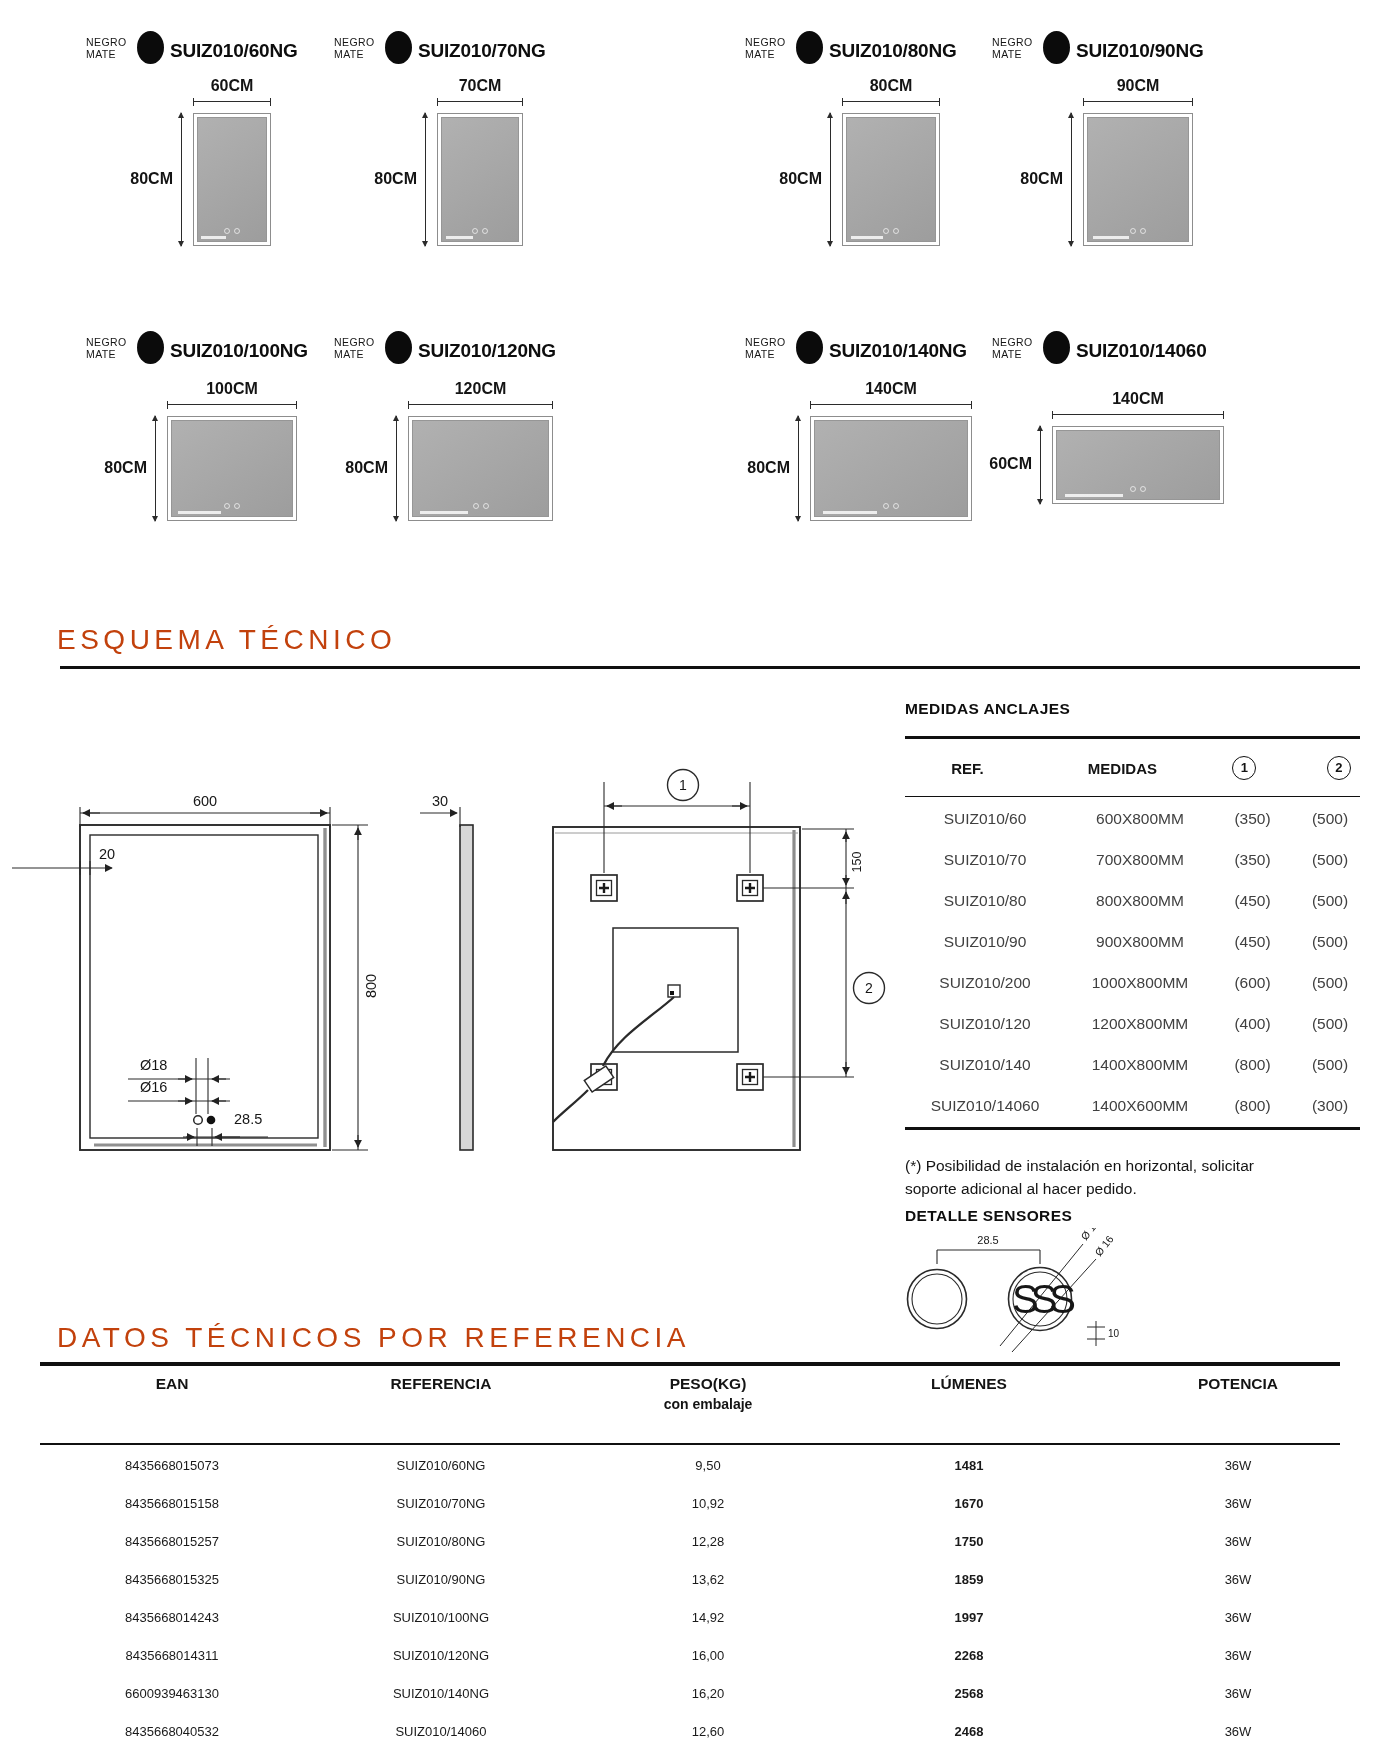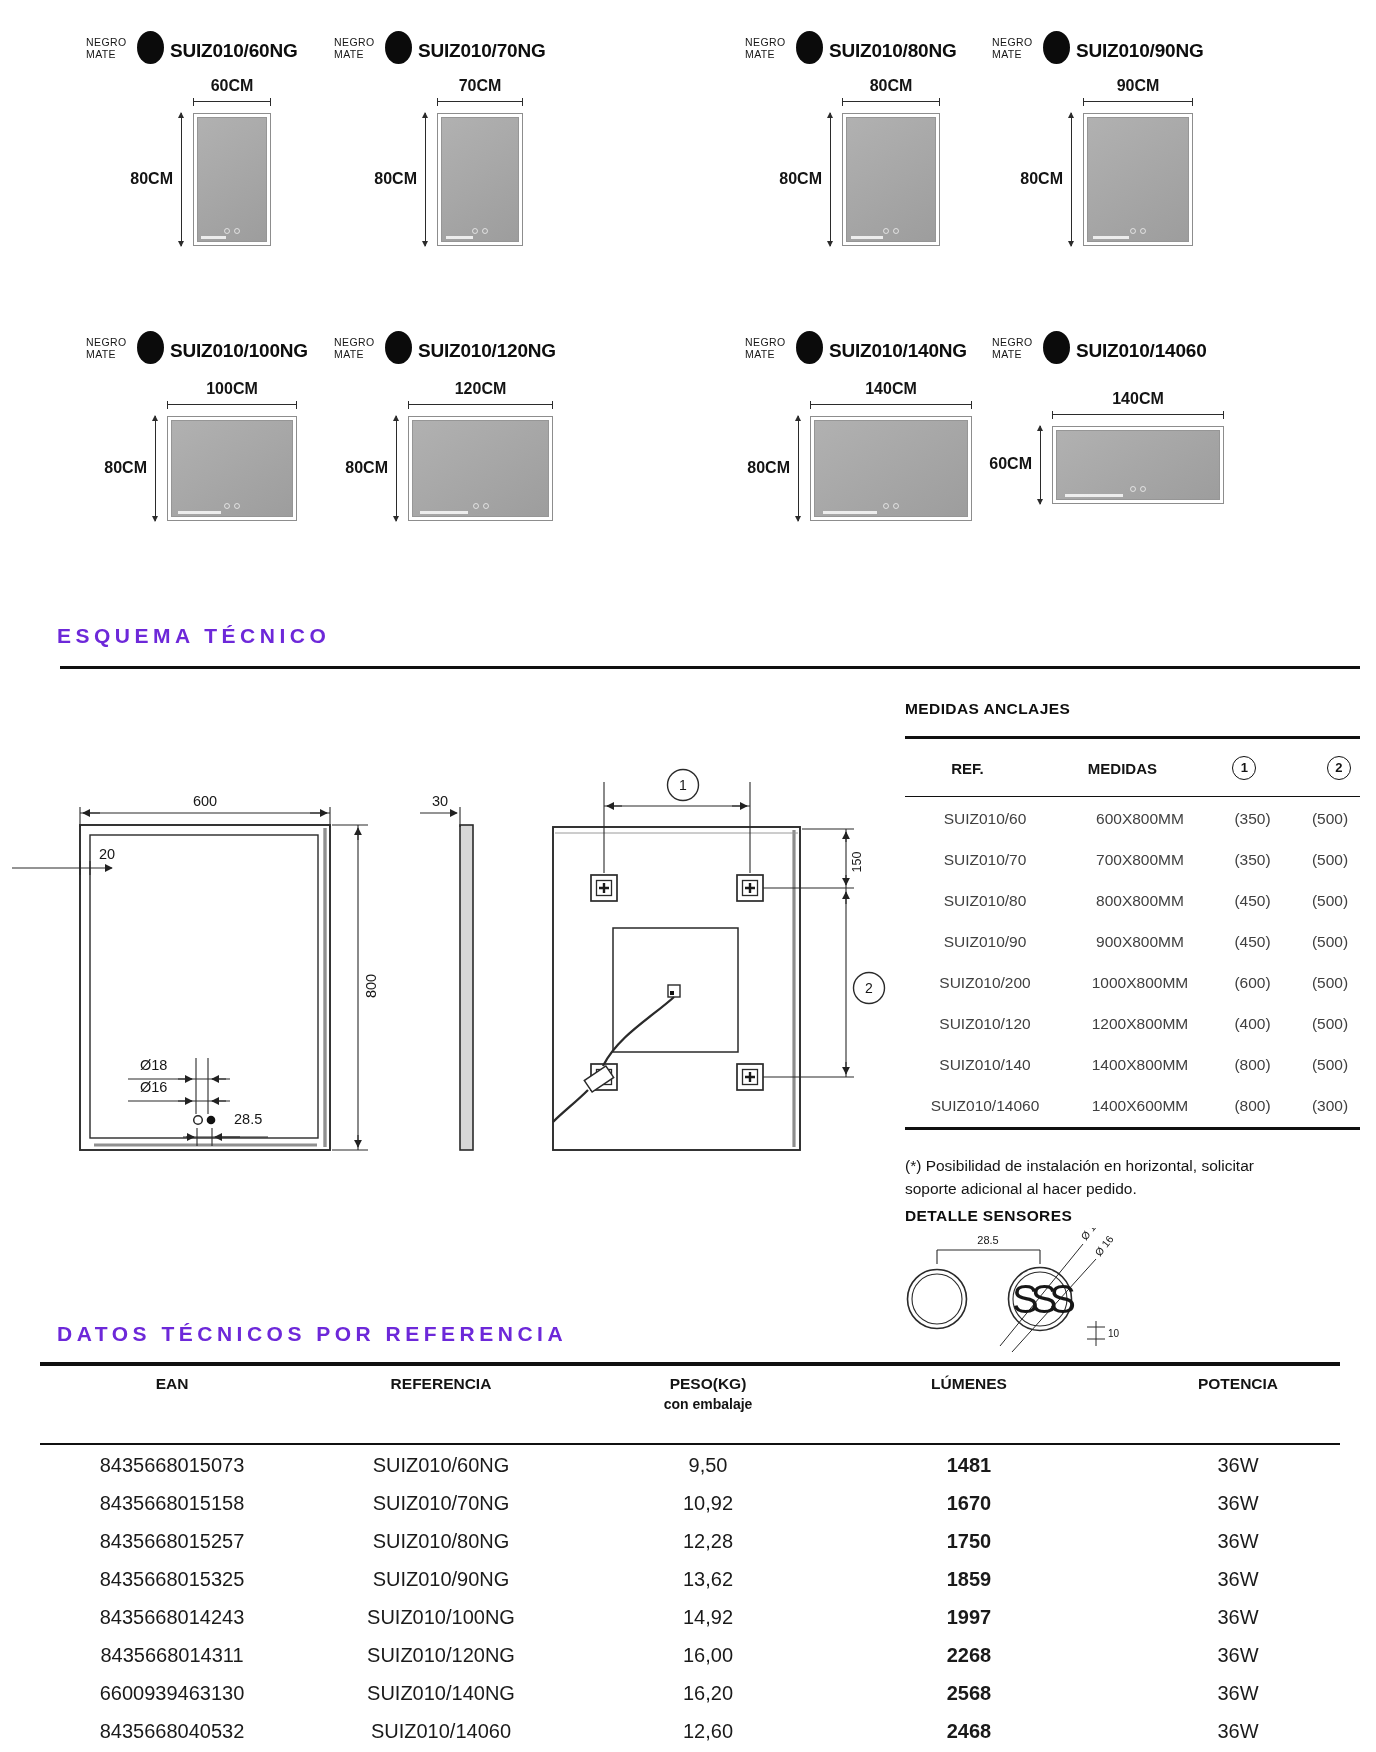--- a/index.html
+++ b/index.html
@@ -30,21 +30,21 @@
   .mirror-glass { width:100%; height:100%; position:relative;
         background:linear-gradient(145deg,#b1b1b1 0%,#a6a6a6 55%,#9d9d9d 100%);
         border:1px solid #969696; }
   .mirror-glass::after { content:""; position:absolute; left:5%; bottom:2px; width:36%; height:3px;
         background:rgba(255,255,255,.8); }
   .sensor-dots { position:absolute; left:50%; bottom:7px; transform:translateX(-50%);
         display:flex; gap:4px; }
   .sensor-dots i { width:6px; height:6px; border-radius:50%; border:1.2px solid rgba(255,255,255,.65); }
 
   
-  .sec-title { position:absolute; font-size:21px; font-weight:700; letter-spacing:4.5px; color:#6d28d9; }
+  .sec-title { position:absolute; font-size:28px; font-weight:400; letter-spacing:4.5px; color:#c2410c; }
   .rule { position:absolute; background:#101010; }
 
   
   #esquema-svg { position:absolute; left:0; top:668px; }
   #sensores-svg { position:absolute; left:890px; top:1228px; }
   svg text { font-family:"Liberation Sans", sans-serif; fill:#161616; font-size:14.5px; }
   .sv-lab { font-size:14.5px; }
   .sv-small { font-size:12.5px; }
 
   
@@ -63,21 +63,21 @@
               line-height:21px; text-align:center; font-size:13px; font-weight:700; }
   .anc-note { margin-top:14px; font-size:15.5px; line-height:23px; color:#141414; width:450px; }
 
   
   #datos { position:absolute; left:0; top:1322px; width:1376px; }
   .dat-head { position:absolute; top:52px; left:40px; width:1336px; display:flex; }
   .dat-head > div { text-align:center; font-weight:700; font-size:15.5px; line-height:20px; }
   .dat-sub { font-size:14px; }
   .dat-rows { position:absolute; top:124px; left:40px; width:1336px; }
   .dat-row { display:flex; height:38px; align-items:center; }
-  .dat-row > div { text-align:center; font-size:20px; color:#1a1a1a; }
+  .dat-row > div { text-align:center; font-size:13px; color:#1a1a1a; }
   .dc1 { width:264px; } .dc2 { width:274px; } .dc3 { width:260px; } .dc4 { width:262px;font-weight:bold; } .dc5 { width:276px; }
 </style>
 </head>
 <body>
 
 <div id="products">
   <div class="product" style="left: 52px; top: 14px;">
     <div class="p-finish">
       <div>NEGRO</div>
       <div>MATE</div>

